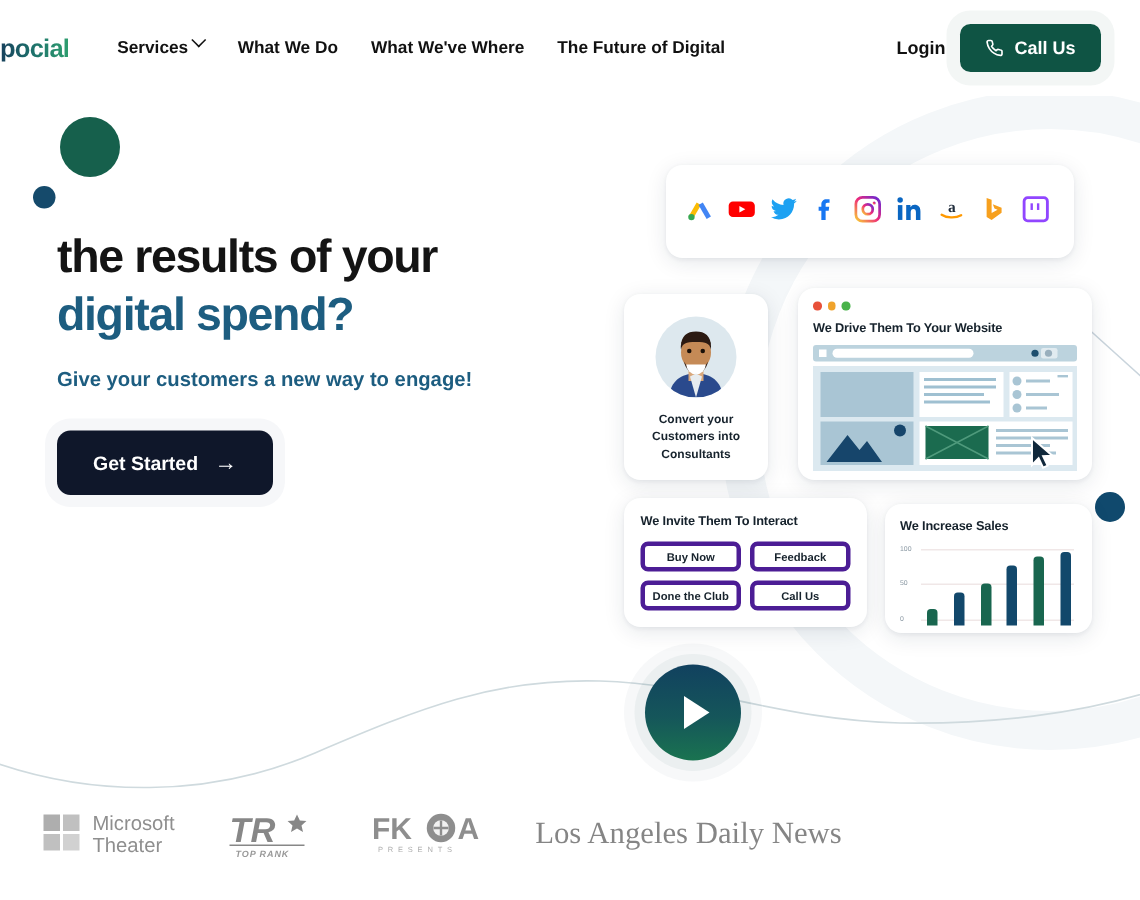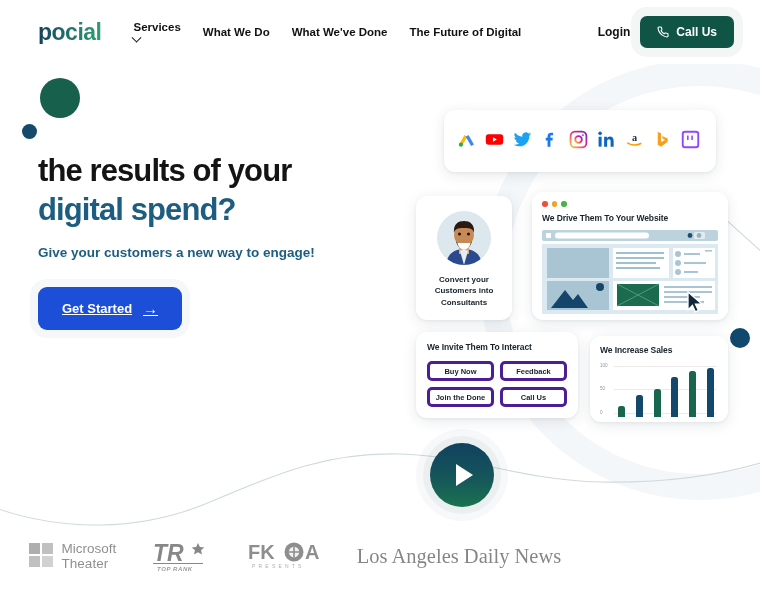--- a/index.html
+++ b/index.html
@@ -12,29 +12,29 @@
   }
   .page { position: relative; width: 760px; height: 600px; background:#fff; }
 
   
   .header {
     position: absolute; top: 0; left: 0; width: 760px; height: 64px;
     display: flex; align-items: center; z-index: 40;
     background: #fff;
   }
   .logo {
-    margin-left: 38px; font-size: 23px; font-weight: 800;
+    font-size: 17px; font-weight: 800;
     letter-spacing: -0.5px; line-height: 1;
     background: linear-gradient(90deg, #17405c 0%, #1d6f6b 45%, #2e9e6f 100%);
     -webkit-background-clip: text; background-clip: text; color: transparent;
   }
   .nav { display: flex; align-items: center; gap: 22px; margin-left: 32px; }
   .nav-item {
     font-size: 11.5px; font-weight: 700; color: #111; white-space: nowrap;
-    display: flex; gap: 4px; cursor: pointer; flex-direction: column;
+    display: flex; gap: 4px; cursor: pointer;
   }
   .chev { display:inline-block; width:7px; height:7px; border-right:1.6px solid #111;
           border-bottom:1.6px solid #111; transform: rotate(45deg) translate(-2px,-2px); }
   .header-right { margin-left: auto; display: flex; align-items: center; gap: 10px; margin-right: 26px; }
   .login { font-size: 12px; font-weight: 700; color:#111; cursor:pointer; }
   .callus {
     background: #0f5444; color: #fff; border-radius: 7px;
     padding: 9px 17px; font-size: 12px; font-weight: 700;
     display: flex; align-items: center; gap: 7px; cursor: pointer;
     box-shadow: 0 0 0 9px rgba(15,84,68,0.05);
@@ -50,24 +50,23 @@
     position: absolute; left: -16px; top: 40px; width: 15px; height: 15px;
     border-radius: 50%; background: #154a6b;
   }
   h1 { position: relative; font-size: 31px; line-height: 1.24; font-weight: 800;
        letter-spacing: -0.9px; color: #141414; margin-top: 30px; }
   h1 .accent { color: #1d5d80; }
   .subhead { margin-top: 16px; font-size: 13.5px; font-weight: 700; color: #1d5d80; }
   .body-copy { margin-top: 9px; font-size: 13px; line-height: 1.55; color: #28313a; max-width: 346px; }
   .cta {
     margin-top: 27px; display: inline-flex; align-items: center; gap: 11px;
-    background: #1d4ed8; color: #fff; border-radius: 9px;
+    background: #0f172a; color: #fff; border-radius: 9px;
     padding: 14px 24px; font-size: 13px; font-weight: 700; cursor: pointer;
     box-shadow: 0 0 0 8px rgba(13,63,94,0.04);
-    text-decoration: underline;
   }
   .arrow { font-size: 15px; line-height: 1; }
 
   
   .illus { position: absolute; left: 404px; top: 96px; width: 356px; height: 350px; }
   .card { position: absolute; background:#fff; border-radius: 11px;
           box-shadow: 0 3px 14px rgba(20,40,60,0.10), 0 1px 3px rgba(20,40,60,0.06); }
   .card-title { font-size: 8.5px; font-weight: 800; color: #16222c; letter-spacing: -0.1px; }
 
   
@@ -152,21 +151,21 @@
 
   <div class="header">
     <div class="logo">pocial</div>
 
     <div class="nav">
       <div class="nav-item">
         <span>Services</span>
         <span class="chev"></span>
       </div>
       <div class="nav-item">What We Do</div>
-      <div class="nav-item">What We've Done</div>
+      <div class="nav-item">What We've Where</div>
       <div class="nav-item">The Future of Digital</div>
     </div>
 
     <div class="header-right">
       <div class="login">Login</div>
       <div class="callus">
         <svg width="12" height="12" viewBox="0 0 24 24" fill="none" stroke="#fff" stroke-width="2.2" stroke-linecap="round" stroke-linejoin="round">
           <path d="M22 16.9v3a2 2 0 0 1-2.2 2 19.8 19.8 0 0 1-8.6-3.1 19.5 19.5 0 0 1-6-6A19.8 19.8 0 0 1 2.1 4.2 2 2 0 0 1 4.1 2h3a2 2 0 0 1 2 1.7c.1.9.3 1.8.6 2.7a2 2 0 0 1-.5 2.1L8.1 9.7a16 16 0 0 0 6 6l1.2-1.2a2 2 0 0 1 2.1-.5c.9.3 1.8.5 2.7.6a2 2 0 0 1 1.9 2.3z"></path>
         </svg>
         <span>Call Us</span>
@@ -341,21 +340,21 @@
           </g>
         </svg>
       </div>
     </div>
 
     <div class="card c-interact">
       <div class="card-title">We Invite Them To Interact</div>
       <div class="btn-grid">
         <div class="mini-btn">Buy Now</div>
         <div class="mini-btn">Feedback</div>
-        <div class="mini-btn">Join the Done</div>
+        <div class="mini-btn">Done the Club</div>
         <div class="mini-btn">Call Us</div>
       </div>
     </div>
 
     <div class="card c-sales">
       <div class="card-title">We Increase Sales</div>
       <div class="chart">
         <div class="y-lab" id="ylab2" style="top:0">100</div>
         <div class="y-lab" id="ylab1" style="top:23px">50</div>
         <div class="y-lab" id="ylab0" style="top:47px">0</div>

